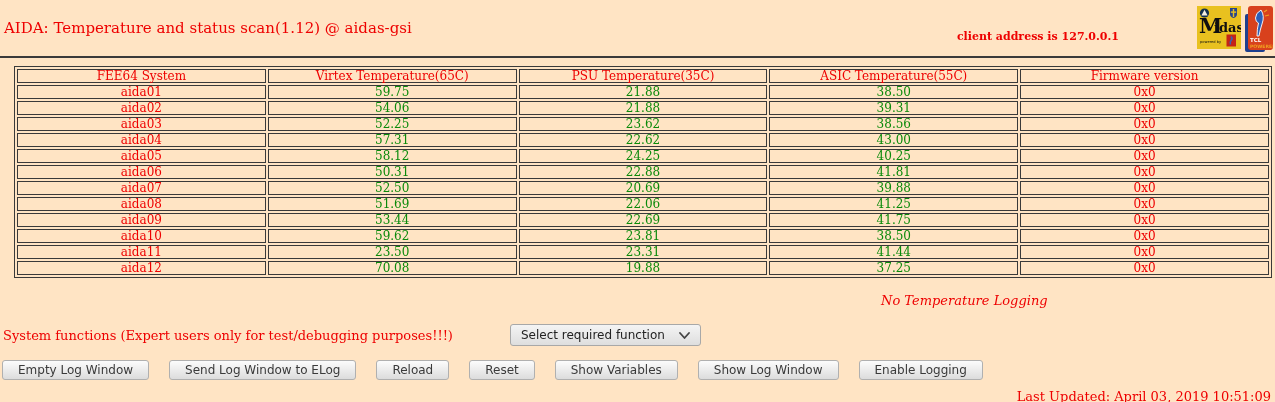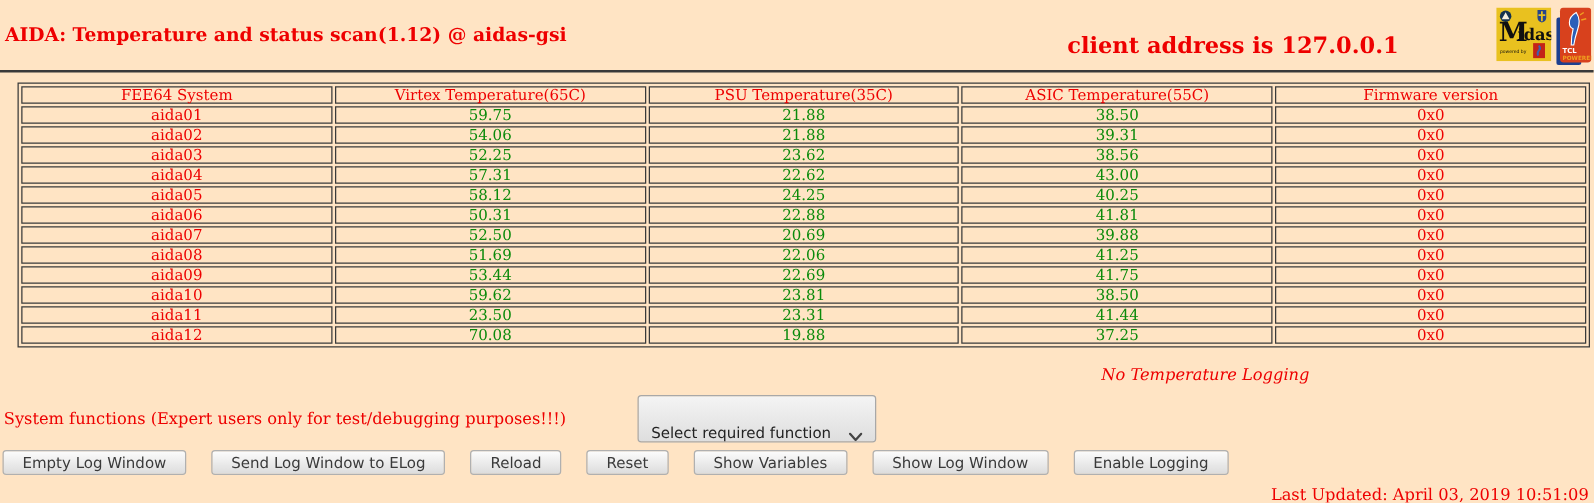--- a/index.html
+++ b/index.html
@@ -10,25 +10,25 @@
   body{
     width:1275px;height:402px;background:var(--bg);
     font-family:"DejaVu Serif","Liberation Serif",serif;
     overflow:hidden;
   }
   
   .header{
     display:flex;align-items:center;height:56px;padding:0 2px 0 4px;
   }
   .page-title{
-    color:var(--red);font-weight:bold;font-size:15px;white-space:nowrap;
+    color:var(--red);font-weight:normal;font-size:15px;white-space:nowrap;
   }
   .spacer{flex:1;}
   .client-address{
-    color:var(--red);font-weight:bold;font-size:18px;margin-right:78px;white-space:nowrap;margin-top:16px;
+    color:var(--red);font-weight:bold;font-size:11px;margin-right:78px;white-space:nowrap;margin-top:16px;
   }
   .logos{display:flex;gap:4px;align-items:flex-start;margin-top:2px;}
   .hr{
     border:0;border-top:2px solid var(--border);margin:0;height:0;
   }
   
   .tbl-wrap{padding:8px 3px 0 14px;}
   table{
     width:100%;border-collapse:separate;border-spacing:2px;
     border:1px solid var(--border);
@@ -54,22 +54,22 @@
   .controls-row{position:relative;height:22px;margin-top:12px;}
   .plot-btn{position:absolute;left:247px;top:1px;height:19px;}
   .logging-status{
     position:absolute;left:881px;top:3px;color:var(--red);font-size:13px;white-space:nowrap;font-style:italic;
   }
   .sysfn-row{
     display:flex;align-items:center;margin-top:11px;padding-left:3px;height:24px;gap:48px;
   }
   .sysfn-label{color:var(--red);font-size:13px;white-space:nowrap;}
   .select{
-    margin-left:9px;height:38px;min-width:166px;
-    display:inline-flex;align-items:flex-end;justify-content:space-between;
+    margin-left:9px;height:22px;min-width:166px;
+    display:inline-flex;align-items:center;justify-content:space-between;
     font-family:"DejaVu Sans","Liberation Sans",sans-serif;font-size:12px;color:#222;
     background:linear-gradient(#f4f4f4,#dedede);
     border:1px solid #a8a8a8;border-radius:3px;padding:0 10px;cursor:pointer;
   }
   .select svg{margin-left:14px;}
   .actions-row{display:flex;gap:20px;margin-top:13px;padding-left:2px;}
   .footer{
     margin-top:9px;text-align:right;padding-right:4px;
     color:var(--red);font-size:13px;
   }

